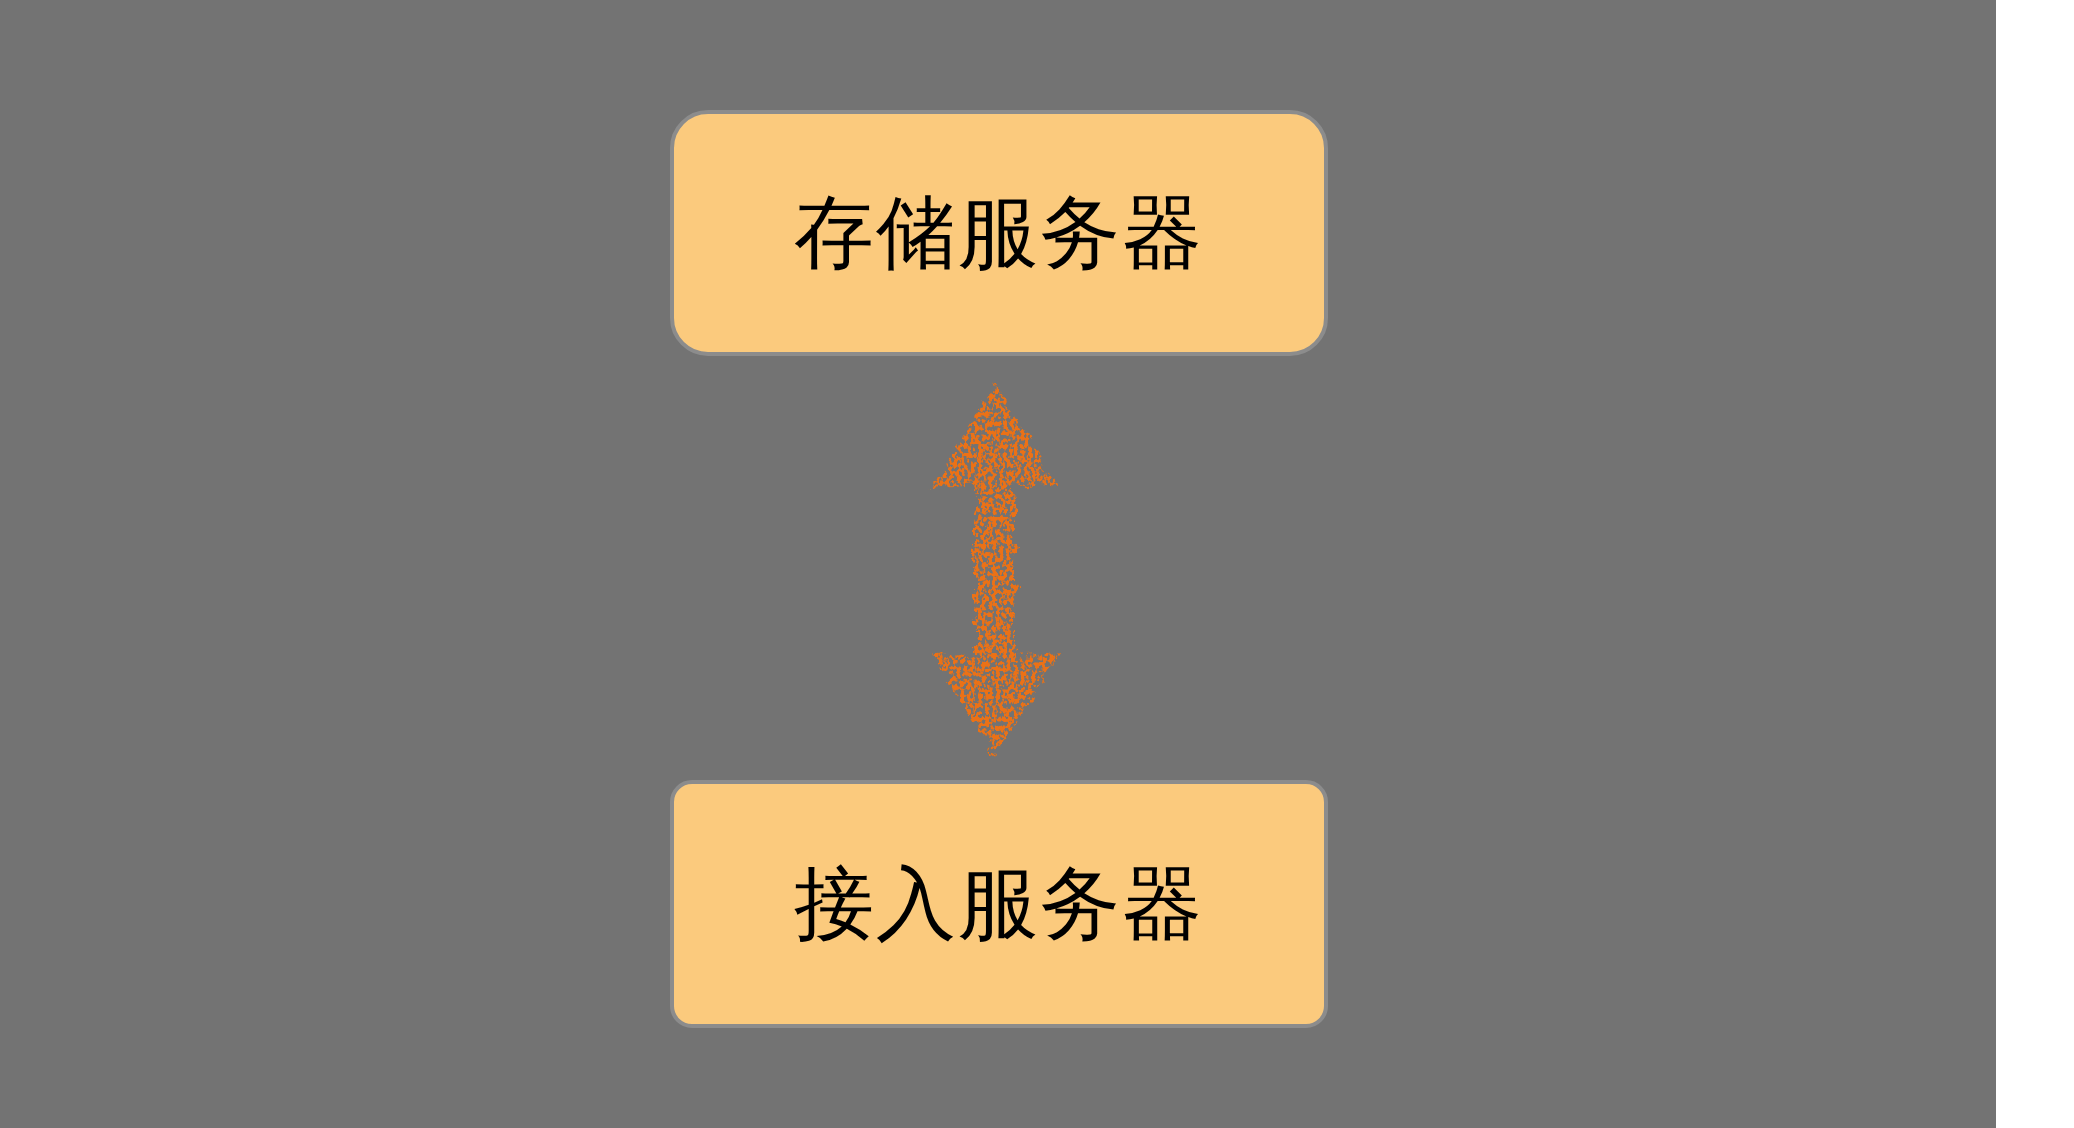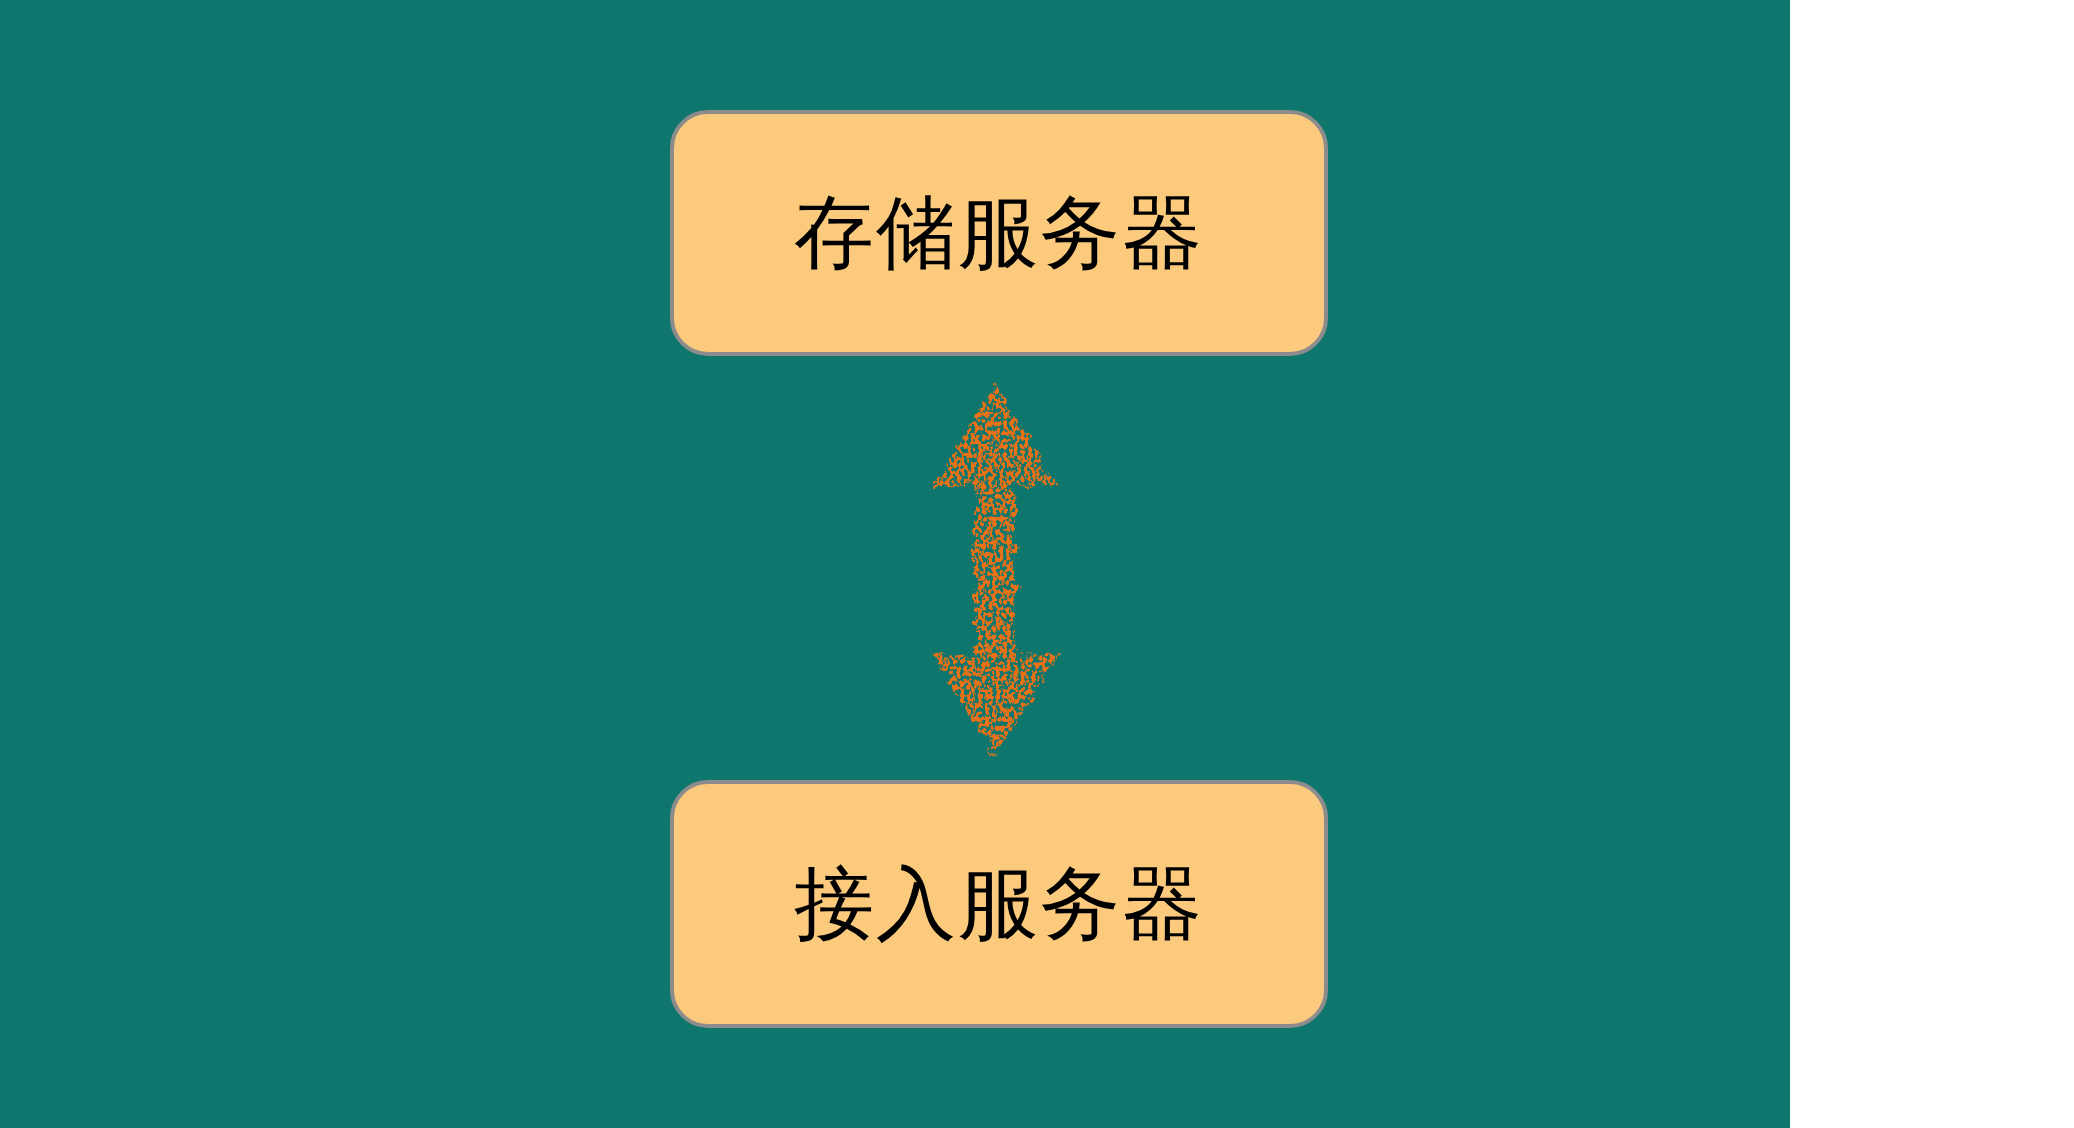--- a/index.html
+++ b/index.html
@@ -3,25 +3,24 @@
 <meta charset="utf-8">
 <style>
   html, body {
     margin: 0;
     padding: 0;
     background: #ffffff;
     font-family: "Liberation Sans", sans-serif;
   }
   .canvas {
     position: relative;
-    width: 1766px;
+    width: 1996px;
     height: 1128px;
-    background: #0f766e;
+    background: #737373;
     overflow: hidden;
-    padding-left: 24px;
   }
   .node {
     position: absolute;
     box-sizing: border-box;
     background: #FBCA7D;
     border: 4px solid #8C8C8C;
     border-radius: 38px;
     display: flex;
     align-items: center;
     justify-content: center;
@@ -30,20 +29,21 @@
     left: 670px;
     top: 110px;
     width: 658px;
     height: 246px;
   }
   .node-bottom {
     left: 670px;
     top: 780px;
     width: 658px;
     height: 248px;
+    border-radius: 22px;
   }
   .node-label {
     color: #000000;
     font-size: 80px;
     font-weight: 400;
     letter-spacing: 2px;
     white-space: nowrap;
     line-height: 1;
   }
   .connector {

